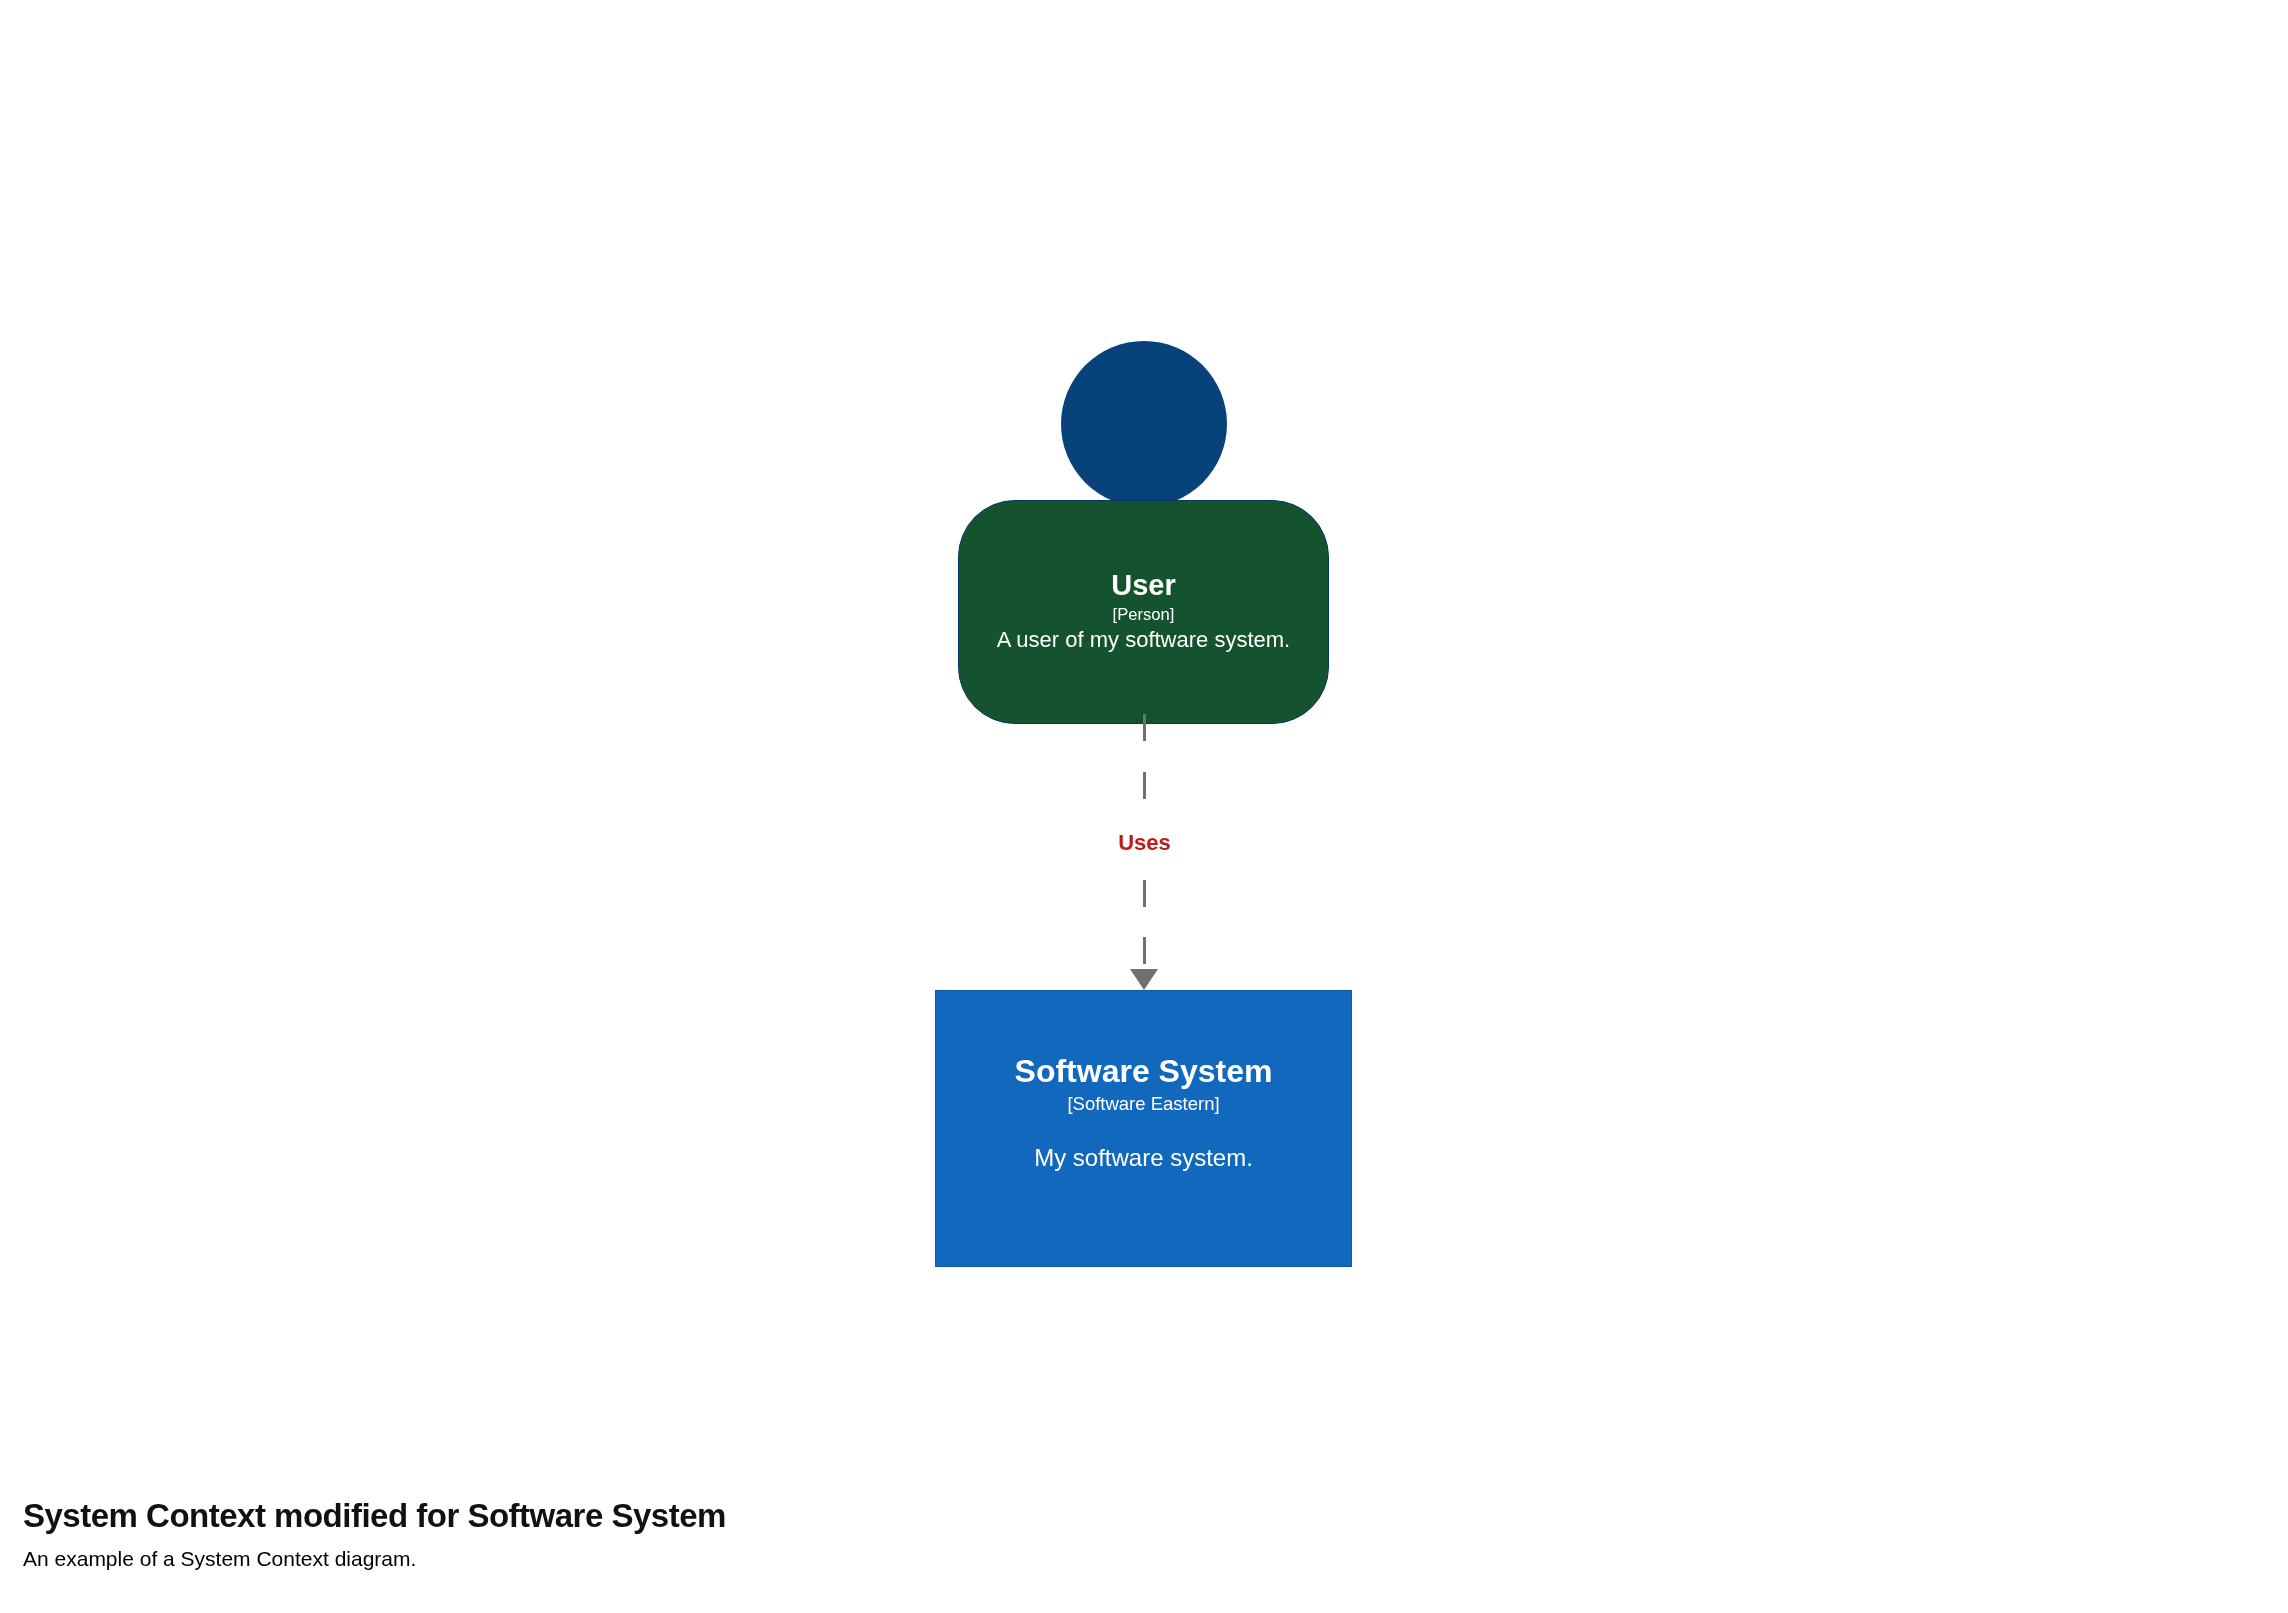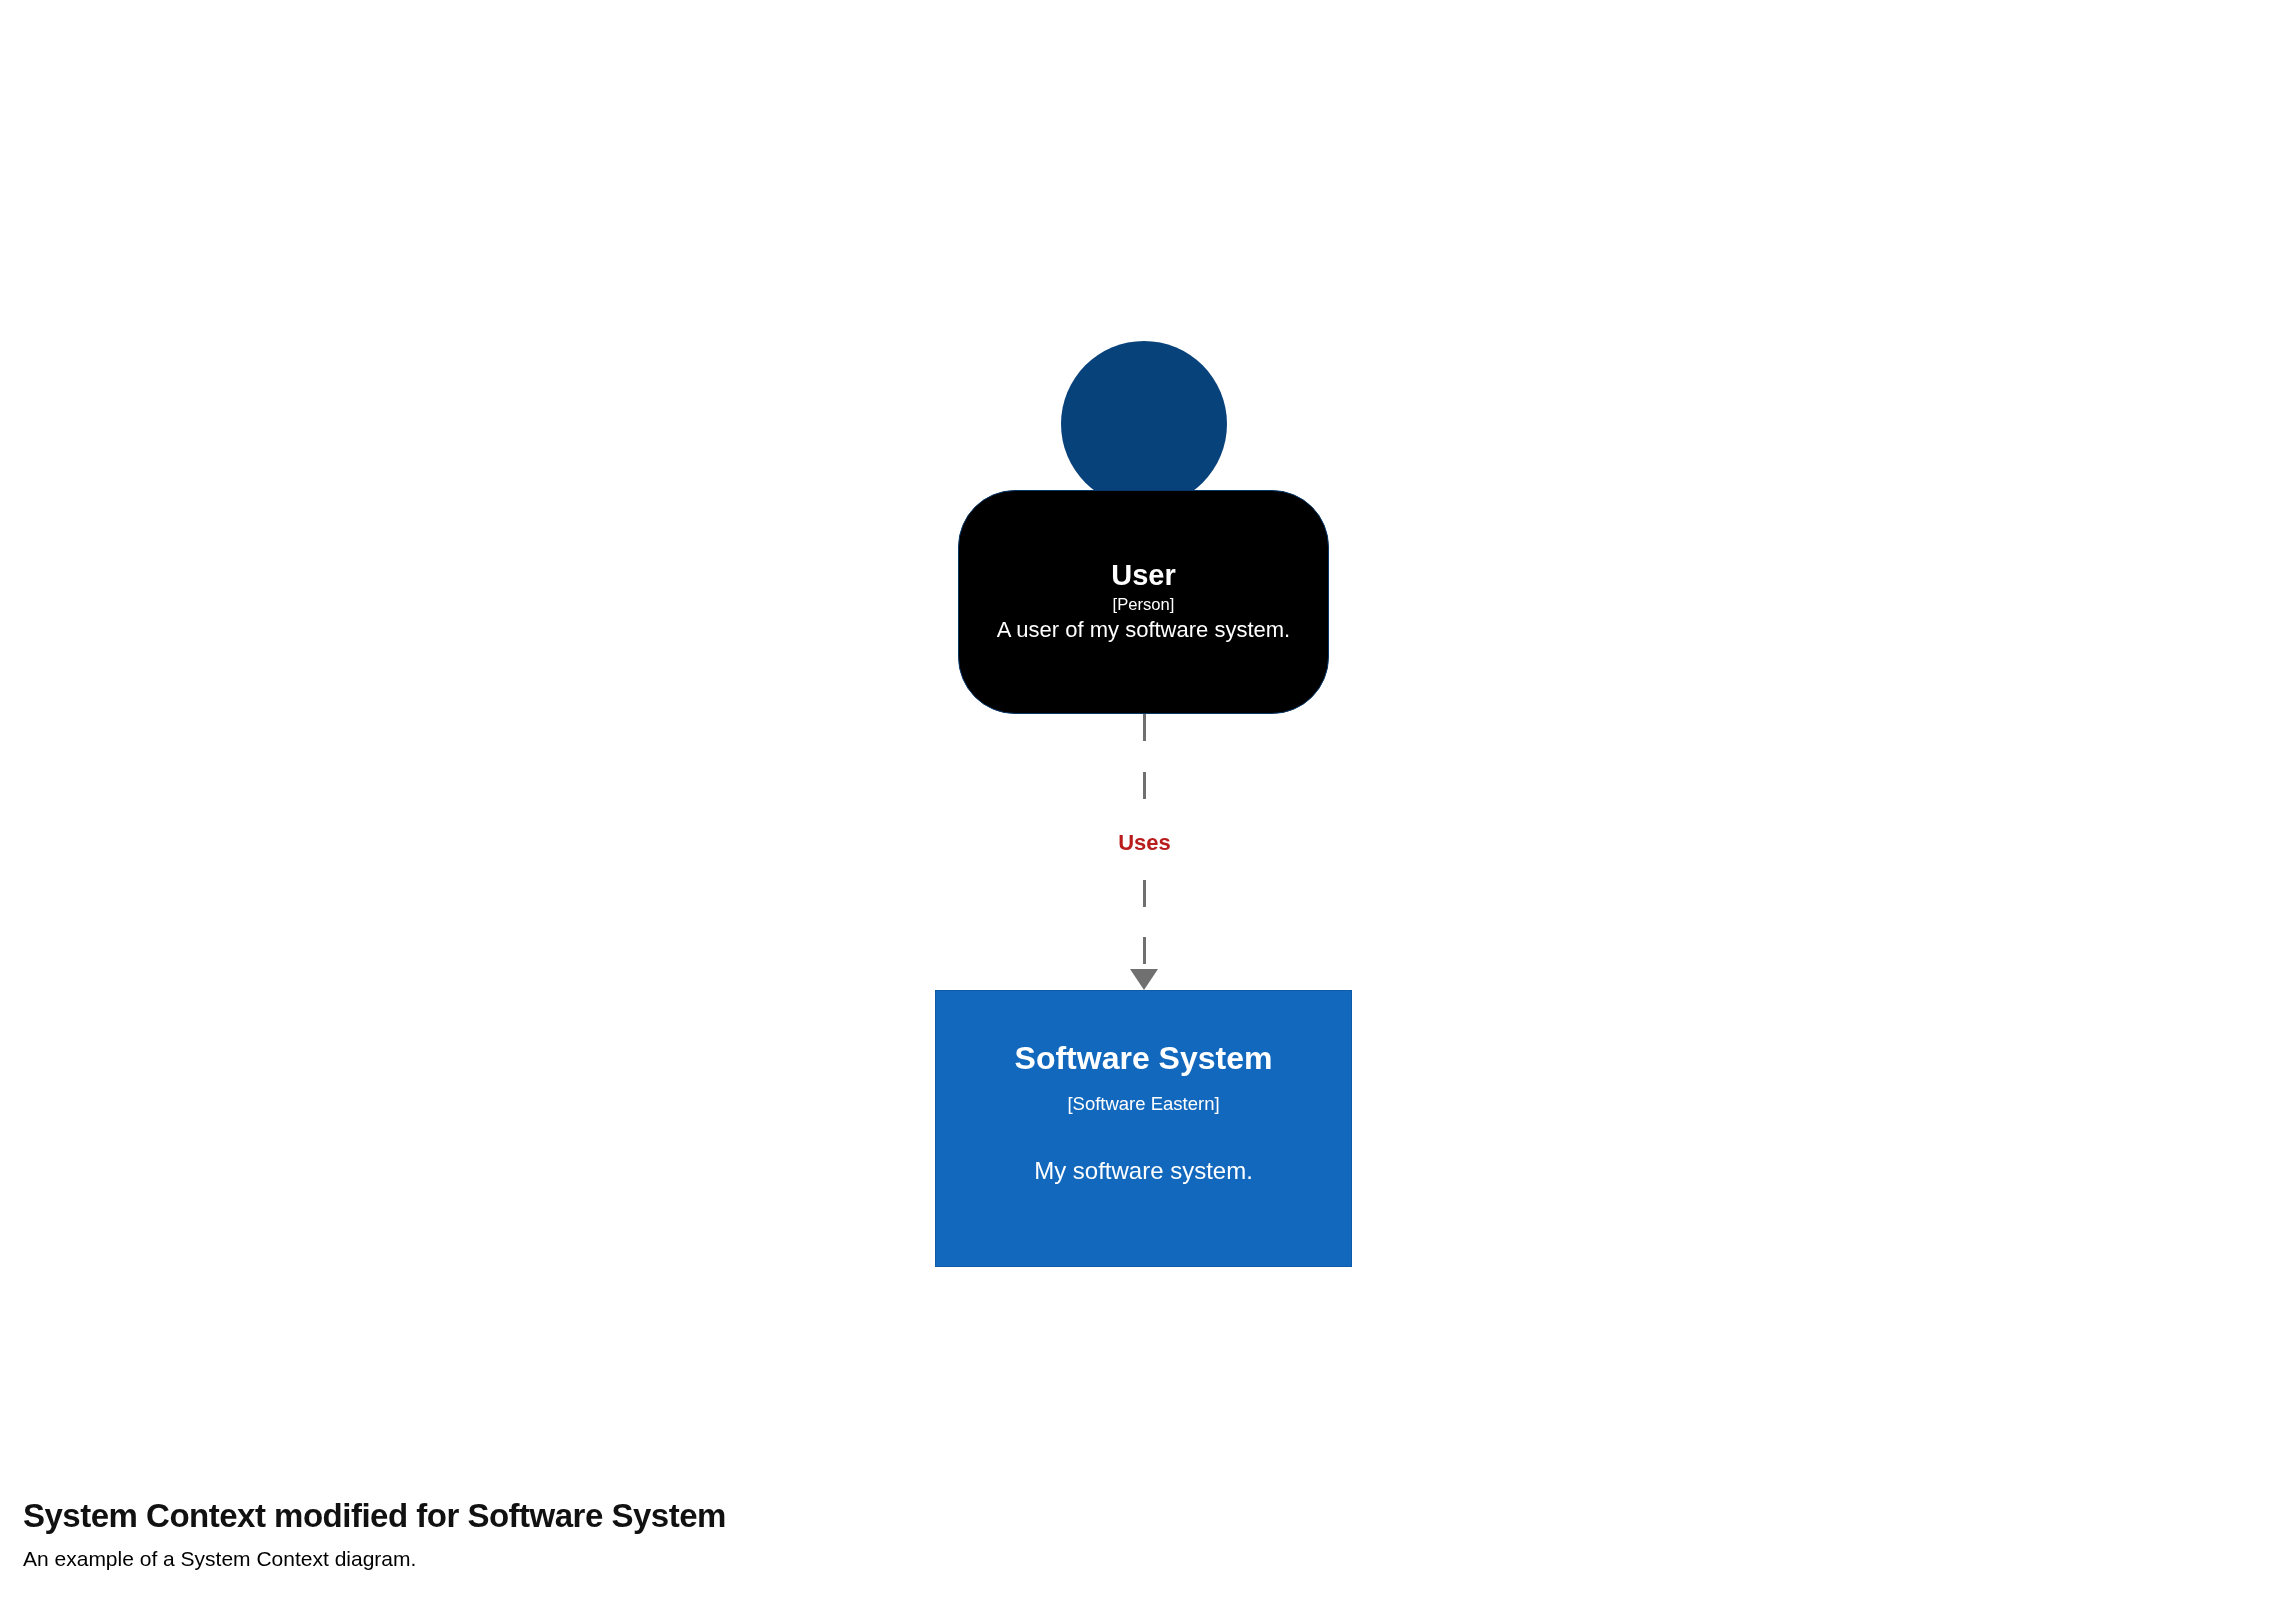--- a/index.html
+++ b/index.html
@@ -20,24 +20,24 @@
   .person { position: absolute; left: 958px; top: 341px; width: 373px; height: 375px; }
   .person-head {
     position: absolute;
     left: 103px; top: 0;
     width: 166px; height: 166px;
     border-radius: 50%;
     background: #08427b;
   }
   .person-body {
     position: absolute;
-    left: 0; top: 149px;
+    left: 0; top: 159px;
     width: 371px; height: 224px;
     border-radius: 57px;
-    background: #000000;
+    background: #14532d;
     border: 0.9px solid #063768;
     box-sizing: border-box;
     display: flex;
     flex-direction: column;
     align-items: center;
     justify-content: center;
     text-align: left;
     color: #ffffff;
   }
   .element-name { font-size: 29px; font-weight: 700; line-height: 1.15; }
@@ -81,21 +81,20 @@
     width: 417px; height: 277px;
     background: #1168bd;
     border: 1.8px solid #0d5aa6;
     box-sizing: border-box;
     display: flex;
     flex-direction: column;
     align-items: center;
     justify-content: center;
     text-align: center;
     color: #ffffff;
-    gap: 13px;
   }
   .software-system .element-name { font-size: 32px; }
   .software-system .element-meta { font-size: 18.5px; }
   .software-system .element-desc { font-size: 24px; margin-top: 26px; margin-bottom: 31px; }
 
   
   .footer { position: absolute; left: 23px; top: 1497px; }
   .footer-title {
     font-size: 33px;
     font-weight: 700;

